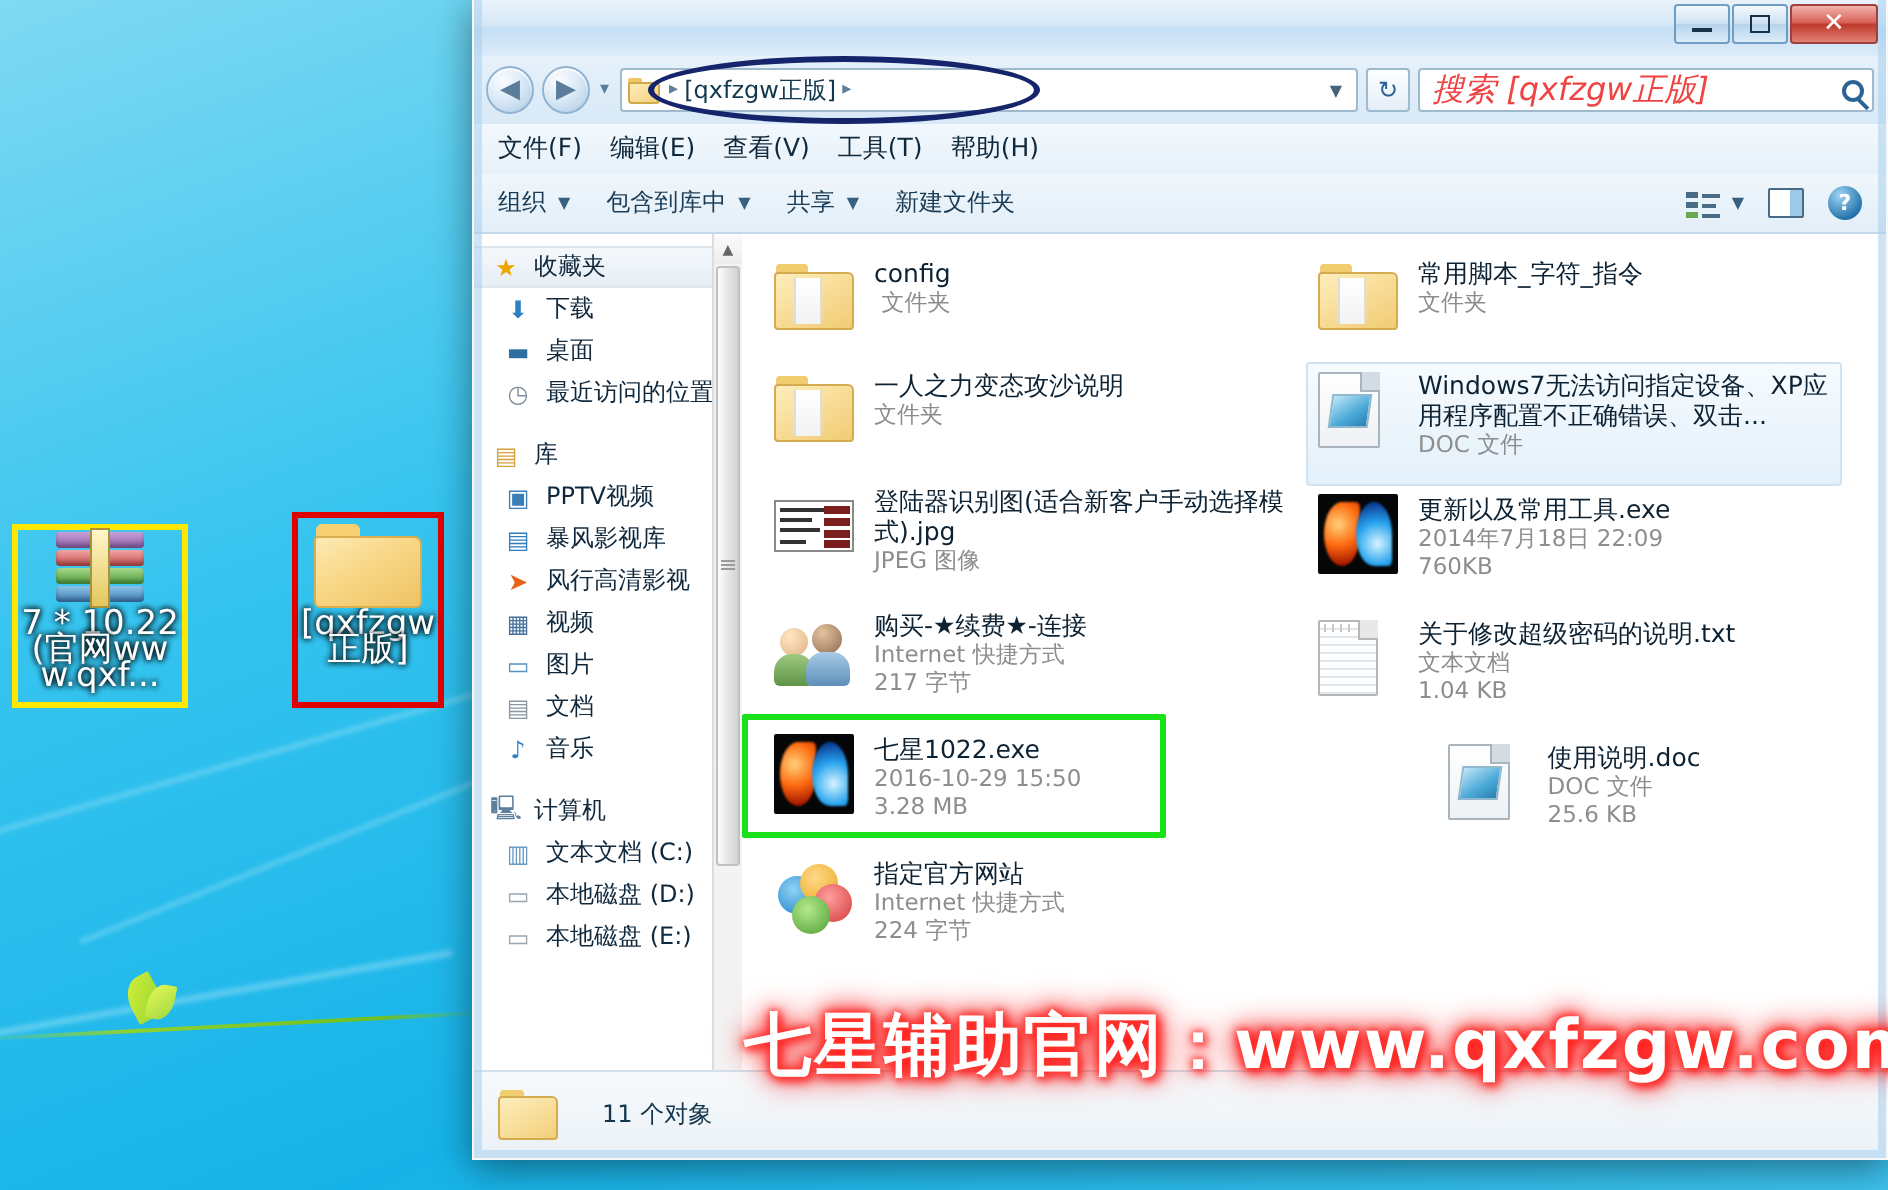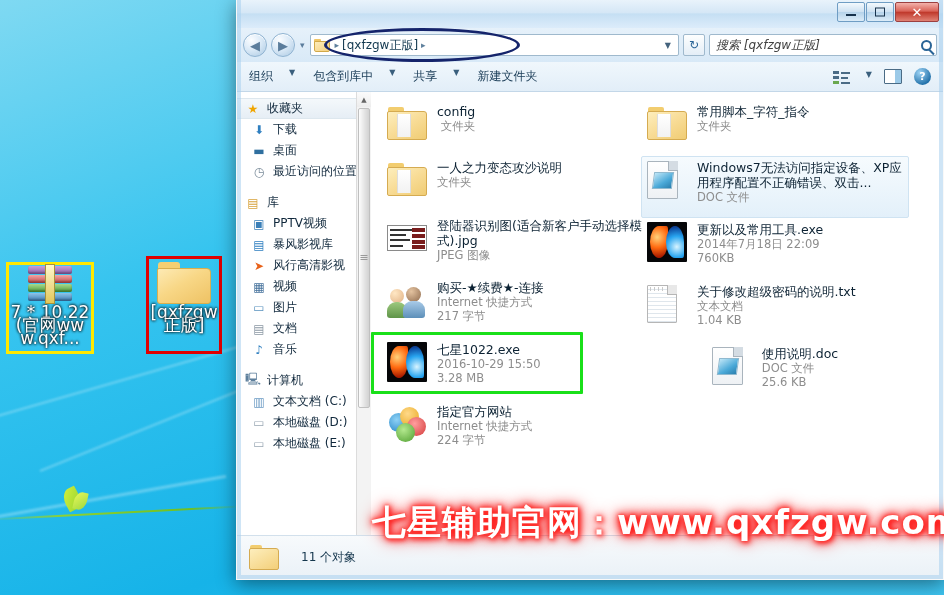--- a/index.html
+++ b/index.html
@@ -73,29 +73,29 @@
   .crumb-sep { color:#5d7f9c; font-size:9px; margin:0 3px; }
   .crumb { color:#12384f; }
   .addr-caret { margin-left:auto; font-size:8px; color:#44637d; padding:0 5px; }
   .ellipse { position:absolute; left:14px; top:-6px; width:196px; height:34px; border:3px solid #15246b; border-radius:50%; z-index:5; }
 
   .refreshbtn { width:22px;height:22px; border:1px solid #9fb9cd; border-radius:2px; flex:0 0 22px;
       background:linear-gradient(#fdfefe,#e4eef7); display:flex; align-items:center; justify-content:center;
       font-size:12px; color:#2a6496; }
   .searchbox { flex:0 0 228px; height:22px; background:#fff; border:1px solid #9fb9cd; border-radius:2px;
       display:flex; align-items:center; padding:0 4px 0 6px; }
-  .searchbox .ph { font-size:12px; color:#404040; font-style:italic; flex:1 1 auto; }
+  .searchbox .ph { font-size:16px; color:#ef4444; font-style:italic; flex:1 1 auto; }
   .mag { width:11px;height:11px; border:2px solid #2a6496; border-radius:50%; position:relative; flex:0 0 11px; }
   .mag::after { content:''; position:absolute; right:-5px; bottom:-4px; width:7px;height:2px; background:#2a6496; transform:rotate(45deg); }
 
   .menubar { height:25px; flex:0 0 25px; display:flex; align-items:center; gap:14px; padding:0 12px;
       background:linear-gradient(#f2f8fd,#e7f1f9); font-size:12.5px; color:#10283c; }
   .toolbar { height:30px; flex:0 0 30px; display:flex; align-items:center; gap:18px; padding:0 12px;
       background:linear-gradient(#f0f7fc,#e2eef8); border-bottom:1px solid #c3d7e8; font-size:12px; color:#1a3c57; }
-  .tb-item { display:flex; gap:16px; }
+  .tb-item { display:flex; align-items:center; gap:6px; }
   .tb-caret { font-size:8px; color:#3a5f7d; }
   .tb-right { margin-left:auto; display:flex; align-items:center; gap:12px; }
   .viewico { width:17px;height:14px; position:relative; }
   .viewico .r { position:absolute; left:0; width:6px;height:3px; }
   .viewico .l { position:absolute; left:8px; height:2px; background:#4a6b85; }
   .panes { width:18px;height:15px; border:1.5px solid #4a6b85; border-radius:1px; position:relative; background:#fff; }
   .panes::after { content:''; position:absolute; right:0; top:0; bottom:0; width:6px; background:#9ccae8; }
   .helpico { width:17px;height:17px; border-radius:50%; background:radial-gradient(circle at 35% 28%,#9fd4f5,#1f6fa8 75%);
       color:#fff; font-size:11px; font-weight:bold; display:flex; align-items:center; justify-content:center; }
 
@@ -112,21 +112,21 @@
   .sb .up,.sb .dn { height:15px; display:flex; align-items:center; justify-content:center; font-size:7px; color:#666;
       background:linear-gradient(#fbfbfb,#ededed); }
   .sb .thumb { position:absolute; left:1px; right:1px; top:16px; height:300px; border-radius:2px;
       background:linear-gradient(90deg,#fdfdfd,#e2e2e2 60%,#d2d2d2); border:1px solid #c0c0c0; }
   .sb .thumb::after { content:''; position:absolute; left:50%; top:50%; transform:translate(-50%,-50%); width:7px;height:6px;
       background:repeating-linear-gradient(#9a9a9a 0 1px,transparent 1px 2px); }
 
   
   .files { flex:1 1 auto; position:relative; background:#fff; padding:8px 0 0 8px; }
   .col { position:absolute; top:8px; width:268px; }
-  .col.c1 { left:10px; } .col.c2 { left:270px; }
+  .col.c1 { left:10px; } .col.c2 { left:282px; }
   .fitem { display:flex; gap:10px; padding:4px 6px; border-radius:2px; }
   .fitem.hover { background:linear-gradient(#f6fbfe,#e3f0fa); border:1px solid #cfe3f2; padding:3px 5px; }
   .ficon { flex:0 0 40px; height:40px; position:relative; }
   .fmeta { min-width:0; }
   .fname { font-size:12.5px; color:#0c2233; line-height:15px; }
   .fsub { font-size:11.5px; color:#8d8d8d; line-height:14px; }
   .greenbox { position:absolute; border:3px solid #19e019; border-radius:1px; pointer-events:none; }
 
   .icn-folder { width:40px;height:33px; position:relative; top:3px; }
   .icn-folder .t { position:absolute; left:1px;top:0;width:16px;height:5px;background:#f2cd6f;border-radius:2px 2px 0 0; }
@@ -246,20 +246,27 @@
     <div class="refreshbtn">
         <span>↻</span>
       </div>
 
     <div class="searchbox">
       <span class="ph">搜索 [qxfzgw正版]</span>
       <span class="mag"></span>
     </div>
   </div>
 
+  <div class="menubar">
+    <span>文件(F)</span>
+    <span>编辑(E)</span>
+    <span>查看(V)</span>
+    <span>工具(T)</span>
+    <span>帮助(H)</span>
+  </div>
 
   <div class="toolbar">
     <div class="tb-item">
       <span>组织</span>
       <span class="tb-caret">▼</span>
     </div>
     <div class="tb-item">
       <span>包含到库中</span>
       <span class="tb-caret">▼</span>
     </div>

